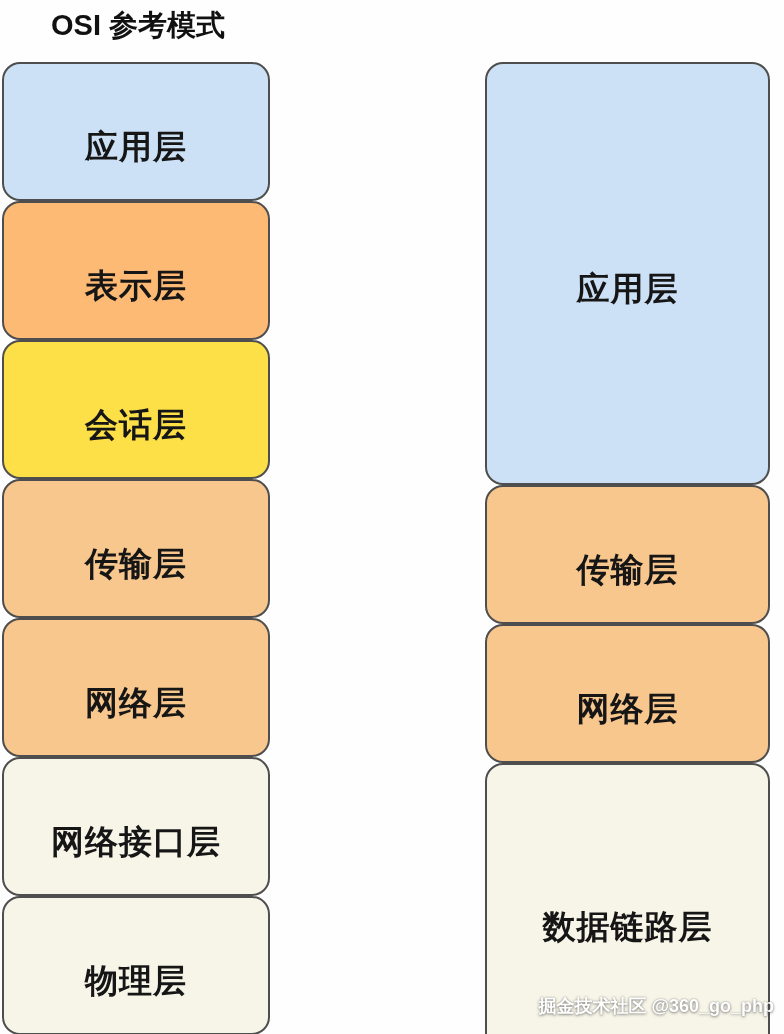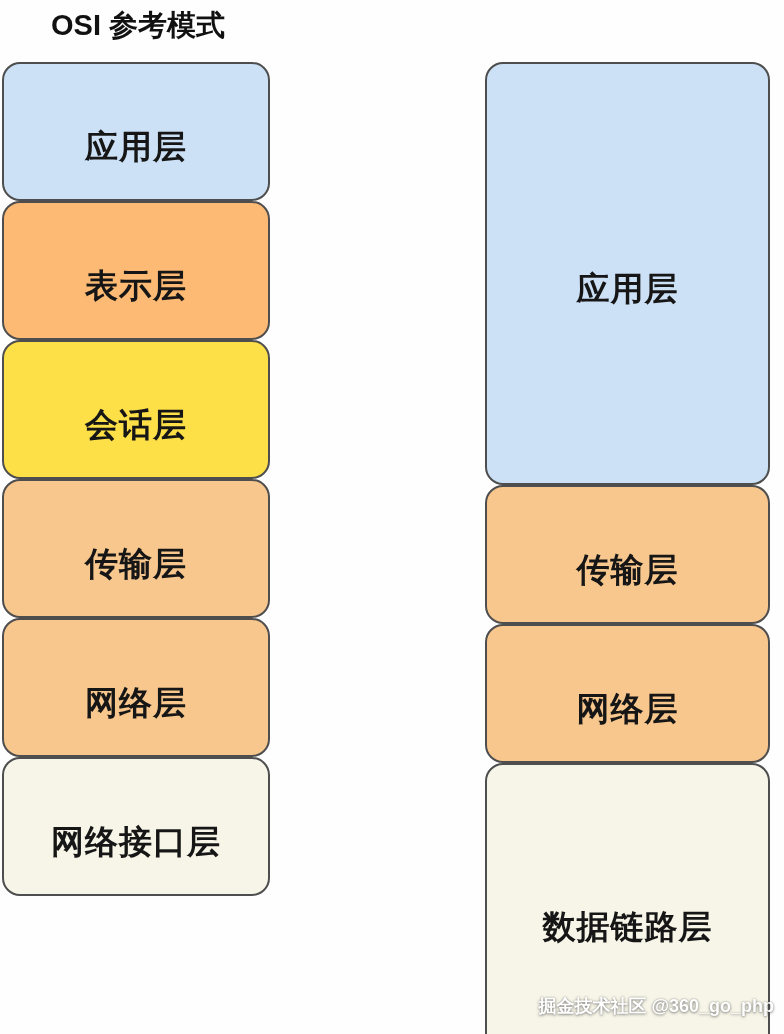--- a/index.html
+++ b/index.html
@@ -91,20 +91,23 @@
     </div>
     <div class="layer-box h1" style="background-color: rgb(248, 199, 142);">
       <span class="layer-label">传输层</span>
     </div>
     <div class="layer-box h1" style="background-color: rgb(248, 199, 142);">
       <span class="layer-label">网络层</span>
     </div>
     <div class="layer-box h1" style="background-color: rgb(247, 245, 232);">
       <span class="layer-label">网络接口层</span>
     </div>
+    <div class="layer-box h1" style="background-color: rgb(247, 245, 232);">
+      <span class="layer-label">物理层</span>
+    </div>
   </div>
 
   <div class="column tcpip-column">
     <div class="layer-box h3" style="background-color: rgb(204, 225, 246);">
       <span class="layer-label">应用层</span>
     </div>
     <div class="layer-box h1" style="background-color: rgb(248, 199, 142);">
       <span class="layer-label">传输层</span>
     </div>
     <div class="layer-box h1" style="background-color: rgb(248, 199, 142);">

